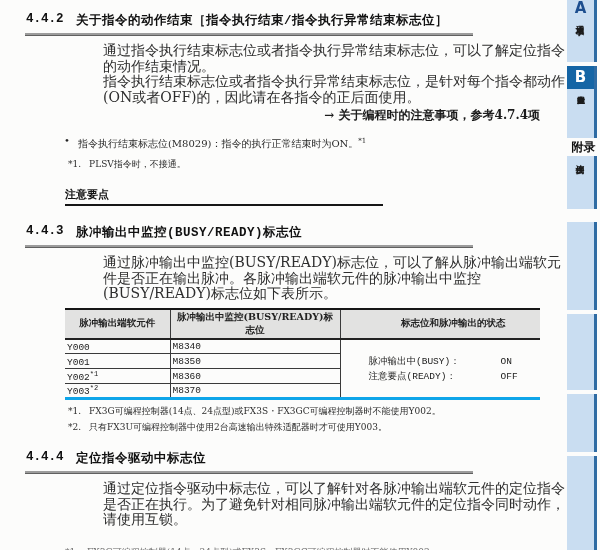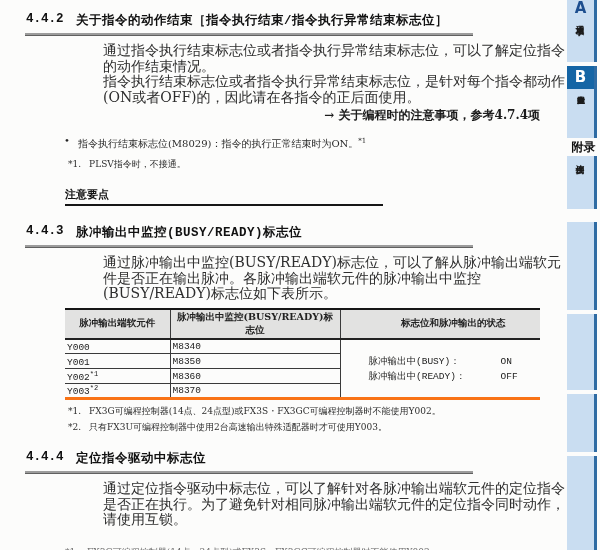--- a/index.html
+++ b/index.html
@@ -28,21 +28,21 @@
   .fnote { display:flex; margin-left:68px; font-size:9px; line-height:13px; color:#2d2d2d; }
   .fnote .fn-label { margin-right:8px; }
 
   .note-title { margin-left:65px; font-size:11px; font-weight:bold; color:#111;
                 font-family:"DejaVu Sans","Liberation Sans",sans-serif; }
   .note-rule { margin-left:65px; width:318px; height:0; border-bottom:2px solid #161616; margin-top:2px; }
   .note-body { margin-left:65px; width:480px; font-size:10px; line-height:15.5px; margin-top:4px; }
 
   
   table.flags { border-collapse:collapse; margin-left:65px; width:475px; table-layout:fixed;
-                border-top:2px solid #161616; border-bottom:3px solid #f97316; }
+                border-top:2px solid #161616; border-bottom:3px solid #0ea5e9; }
   table.flags th {
     background:#e2e2e1; font-size:9.5px; font-weight:bold; color:#222;
     border:1px solid #3a3a3a; border-top:none; border-bottom:2px solid #222;
     height:18px; padding:1px 2px;
   }
   table.flags td {
     font-size:9.5px; color:#222; border:1px solid #3a3a3a; height:15px;
     text-align:left; padding:0 2px;
   }
   table.flags th:first-child, table.flags td:first-child { border-left:none; }
@@ -129,21 +129,21 @@
       </tr>
       <tr>
         <td class="dev"><span>Y000</span><sup></sup></td>
         <td class="flag">M8340</td>
         <td class="status" rowspan="4">
           <div class="stat-line">
             <span class="stat-label">脉冲输出中(BUSY)：</span>
             <span class="stat-val">ON</span>
           </div>
           <div class="stat-line">
-            <span class="stat-label">脉冲输出中(READY)：</span>
+            <span class="stat-label">注意要点(READY)：</span>
             <span class="stat-val">OFF</span>
           </div>
         </td>
       </tr>
       <tr>
         <td class="dev"><span>Y001</span><sup></sup></td>
         <td class="flag">M8350</td>
       </tr>
       <tr>
         <td class="dev"><span>Y002</span><sup>*1</sup></td>

